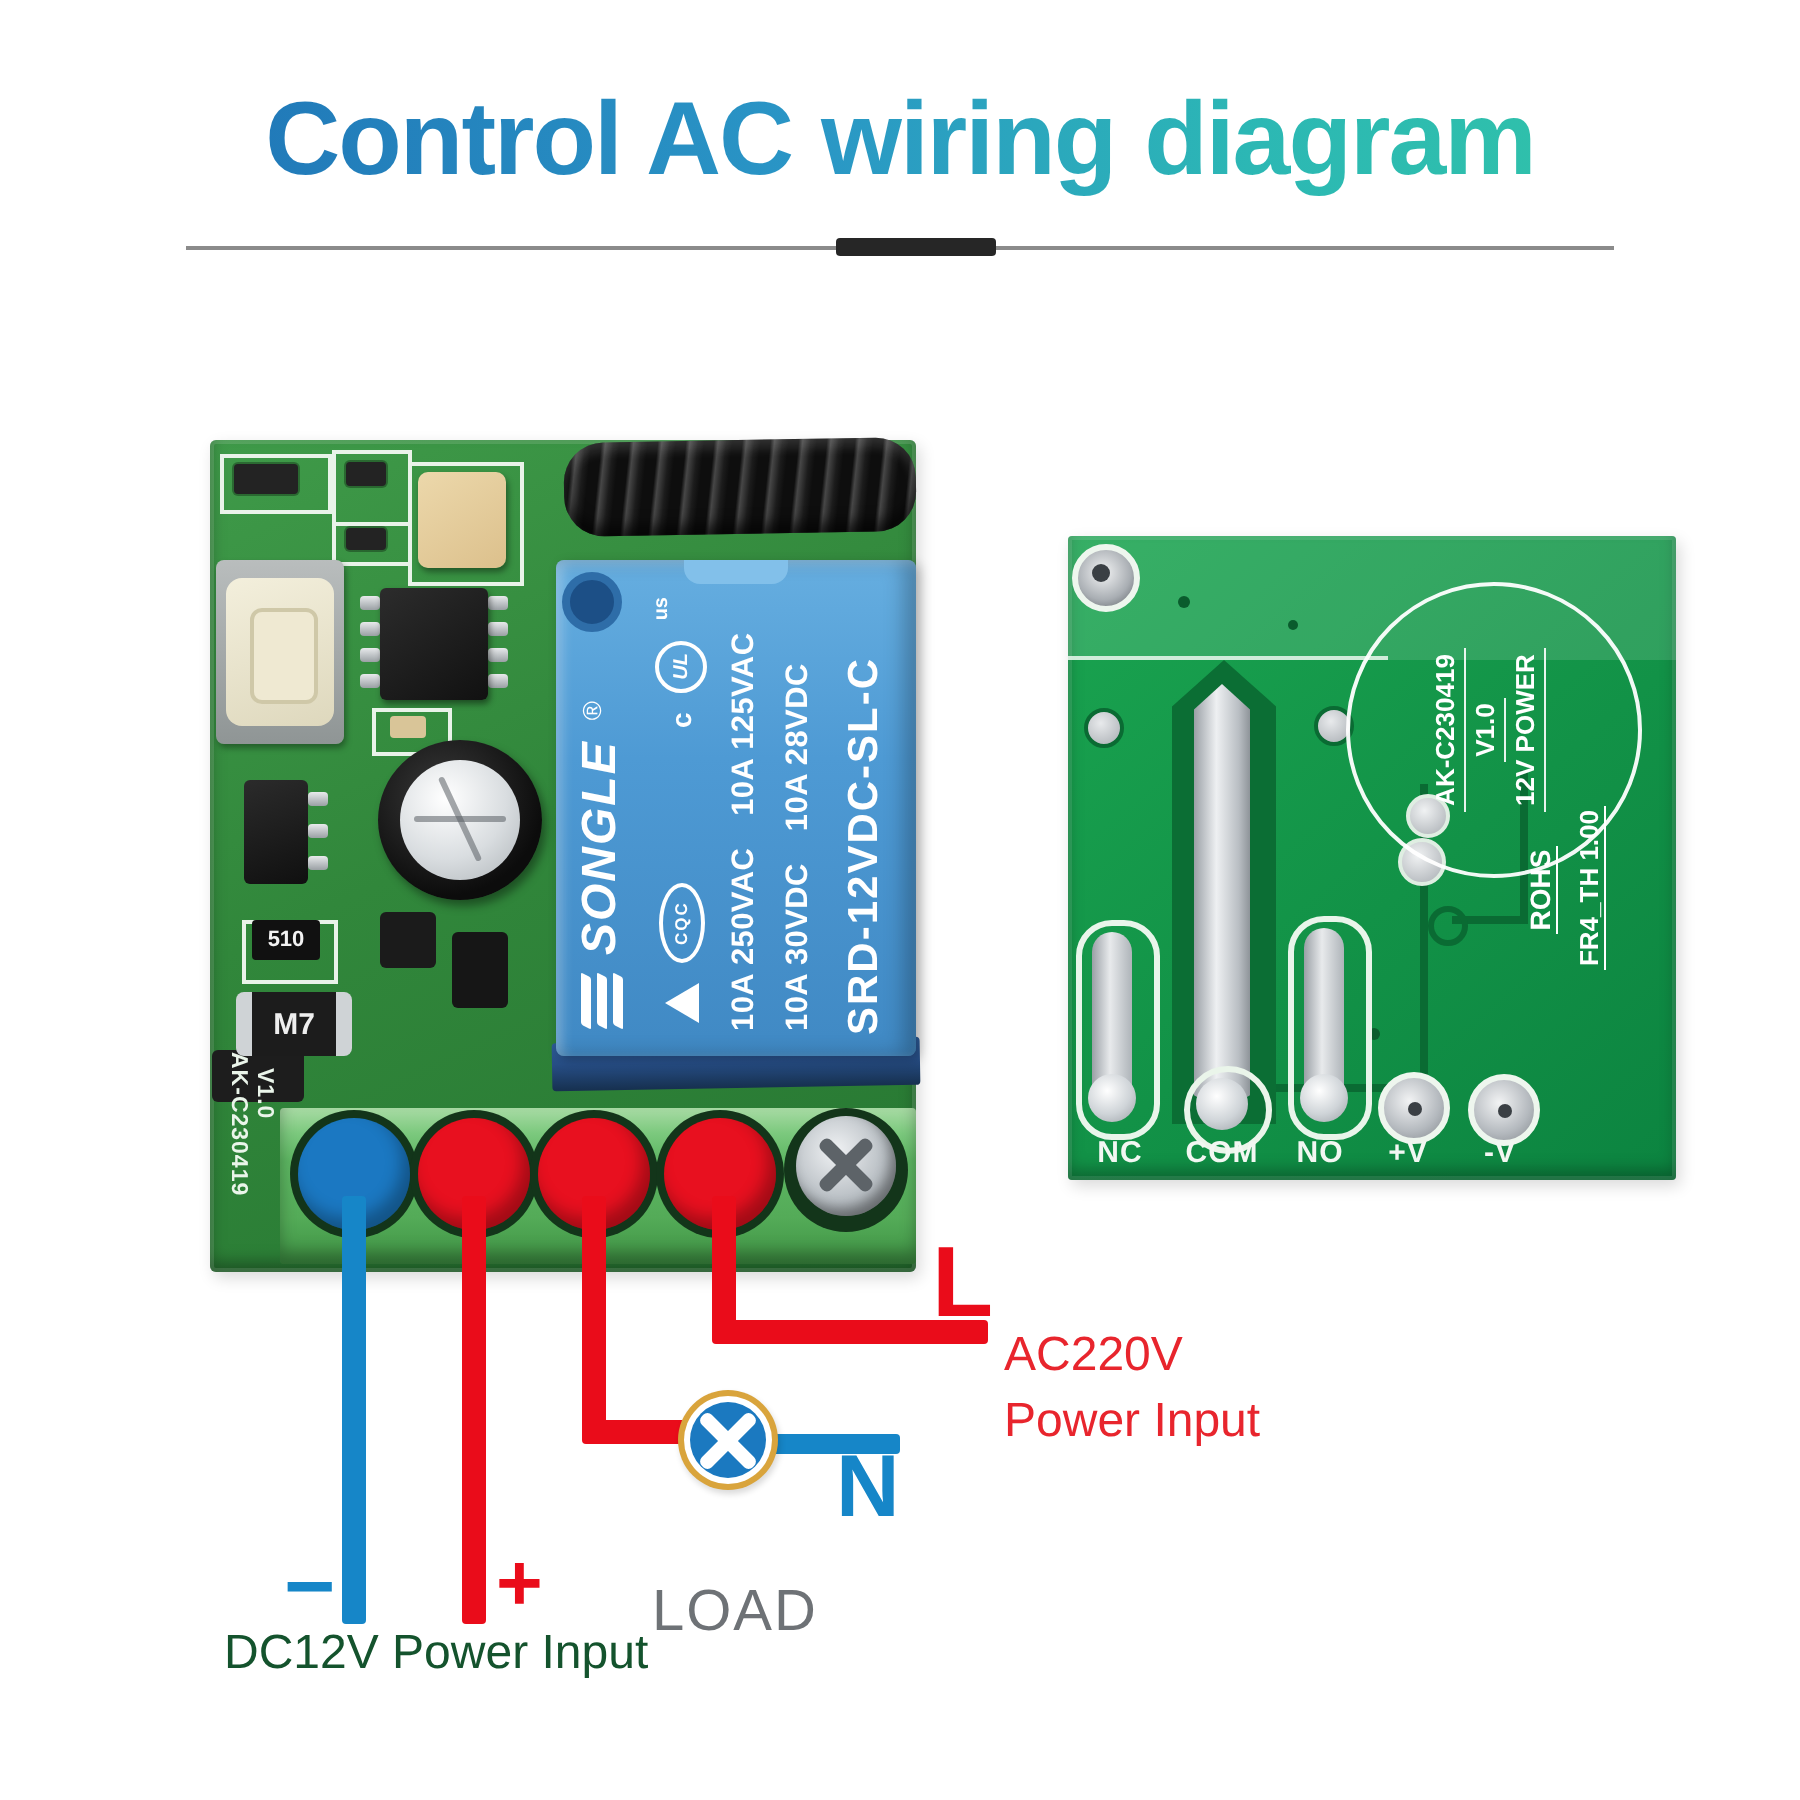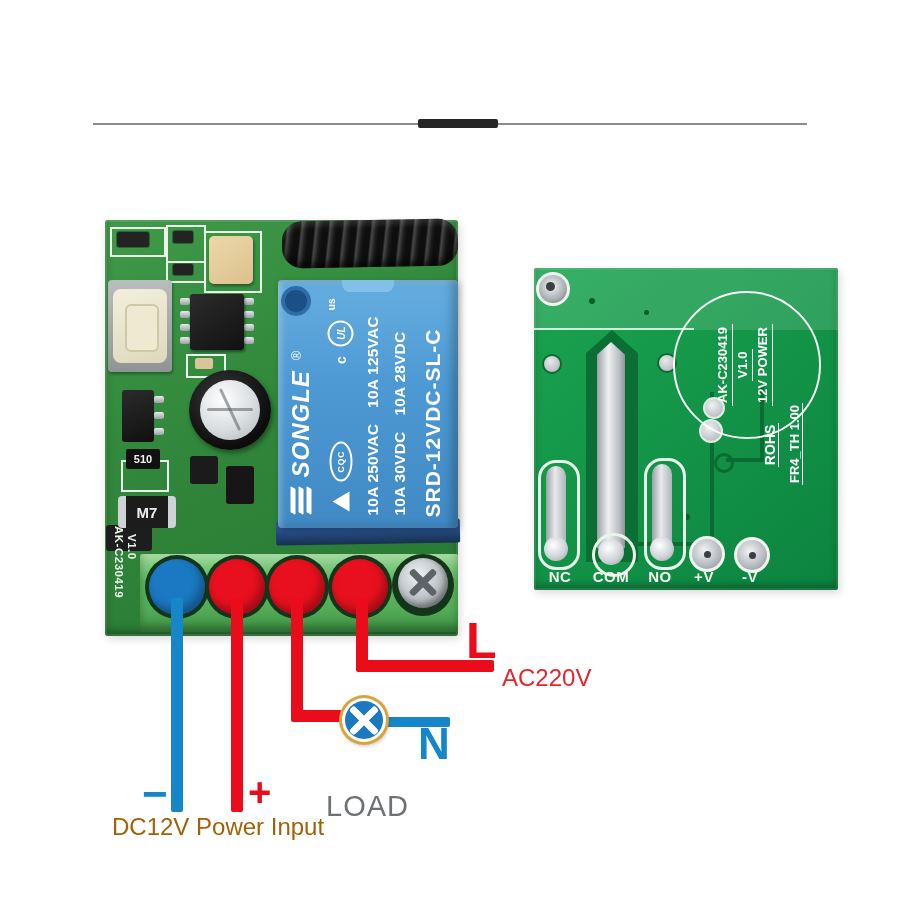--- a/index.html
+++ b/index.html
@@ -45,21 +45,21 @@
   .cap-outer{left:84px;top:150px;width:82px;height:80px;border-radius:50%;background:radial-gradient(circle at 40% 35%,#3a3a3a,#0c0c0c 70%);box-shadow:2px 3px 5px rgba(0,0,0,0.4);}
   .cap-top{left:95px;top:160px;width:60px;height:60px;border-radius:50%;background:radial-gradient(circle at 38% 32%,#ffffff,#d9dde0 55%,#aeb4b8 100%);}
   .cap-vent{left:102px;top:188px;width:46px;height:3px;background:rgba(90,95,100,0.55);border-radius:2px;}
   .cap-vent2{transform:rotate(65deg);}
   .sot-transistor{left:17px;top:170px;width:32px;height:52px;background:linear-gradient(160deg,#2b2b2b,#101010);border-radius:3px;}
   .sot-legs{left:49px;top:176px;display:flex;flex-direction:column;gap:9px;}
   .blk1{left:85px;top:236px;width:28px;height:28px;background:#1b1b1b;border-radius:3px;}
   .blk2{left:121px;top:246px;width:28px;height:38px;background:#161616;border-radius:3px;}
   .blk3{left:1px;top:305px;width:46px;height:26px;background:#1d1d1d;border-radius:3px;}
   .res510-box{left:16px;top:240px;width:44px;height:28px;}
-  .res510{left:21px;top:229px;width:34px;height:20px;background:#111;border-radius:2px;color:#f2f2f2;
+  .res510{left:21px;top:240px;width:34px;height:20px;background:#111;border-radius:2px;color:#f2f2f2;
           font-size:11px;font-weight:700;display:flex;align-items:center;justify-content:center;}
   .diodem7{left:13px;top:276px;width:58px;height:32px;background:linear-gradient(90deg,#cfd3d6 0 8px,#1c1c1c 8px calc(100% - 8px),#cfd3d6 calc(100% - 8px));
            border-radius:4px;color:#eee;font-size:15px;font-weight:700;display:flex;align-items:center;justify-content:center;}
 
   
   .relay{left:173px;top:60px;width:180px;height:248px;border-radius:4px;
          background:linear-gradient(180deg,#66aee0 0%,#4e9ad4 40%,#4089c4 100%);
          box-shadow:inset -6px 0 10px rgba(0,0,0,0.25), inset 3px 2px 6px rgba(255,255,255,0.3), 2px 2px 6px rgba(0,0,0,0.25);}
   .relay-notch{left:237px;top:60px;width:52px;height:12px;background:#82c0ea;border-radius:0 0 8px 8px;}
   .relay-base{left:171px;top:300px;width:184px;height:24px;background:linear-gradient(180deg,#2c5染b 0%,#274e86 40%,#16304f 100%);}
@@ -173,29 +173,30 @@
   .lamp-white{left:3px;top:3px;width:44px;height:44px;border-radius:50%;background:#fff;}
   .lamp-blue{left:6px;top:6px;width:38px;height:38px;border-radius:50%;background:#1b79c0;overflow:hidden;}
   .xbar{left:1px;top:15.5px;width:36px;height:7px;background:#fff;border-radius:3px;}
   .xbar1{transform:rotate(45deg);}
   .xbar2{transform:rotate(-45deg);}
   .lbl-l{left:466px;top:616px;font-size:50px;font-weight:800;color:#ea0c1a;line-height:1;}
   .lbl-n{left:418px;top:722px;font-size:44px;font-weight:800;color:#1686c8;line-height:1;}
   .lbl-load{left:326px;top:790px;font-size:29px;font-weight:500;color:#6e7276;letter-spacing:1px;}
   .lbl-ac1{left:502px;top:664px;font-size:24px;font-weight:500;color:#e8252d;}
   .lbl-ac2{left:502px;top:697px;font-size:24px;font-weight:500;color:#e8252d;}
-  .lbl-dc{left:112px;top:813px;font-size:24px;font-weight:500;color:#a16207;}
+  .lbl-dc{left:112px;top:813px;font-size:24px;font-weight:500;color:#14532d;}
   .lbl-minus{left:142px;top:772px;font-size:44px;font-weight:700;color:#1686c8;line-height:1;}
   .lbl-plus{left:248px;top:772px;font-size:40px;font-weight:700;color:#ea0c1a;line-height:1;}
 </style>
 </head>
 <body>
 
 <div id="stage">
 
+  <div class="abs title">Control AC wiring diagram</div>
   <div class="abs divider-line"></div>
   <div class="abs divider-accent"></div>
 
   <div class="abs left-pcb">
     <div class="abs coil"></div>
 
     <div class="abs silk-box box1"></div>
     <div class="abs silk-box box2"></div>
     <div class="abs silk-box box3"></div>
     <div class="abs smd smd-a"></div>
@@ -372,17 +373,18 @@
     <div class="abs lamp-blue">
       <div class="abs xbar xbar1"></div>
       <div class="abs xbar xbar2"></div>
     </div>
   </div>
 
   <div class="abs lbl-l">L</div>
   <div class="abs lbl-n">N</div>
   <div class="abs lbl-load">LOAD</div>
   <div class="abs lbl-ac1">AC220V</div>
+  <div class="abs lbl-ac2">Power Input</div>
   <div class="abs lbl-minus">−</div>
   <div class="abs lbl-plus">+</div>
   <div class="abs lbl-dc">DC12V Power Input</div>
 
 </div>
 
 </body></html>

